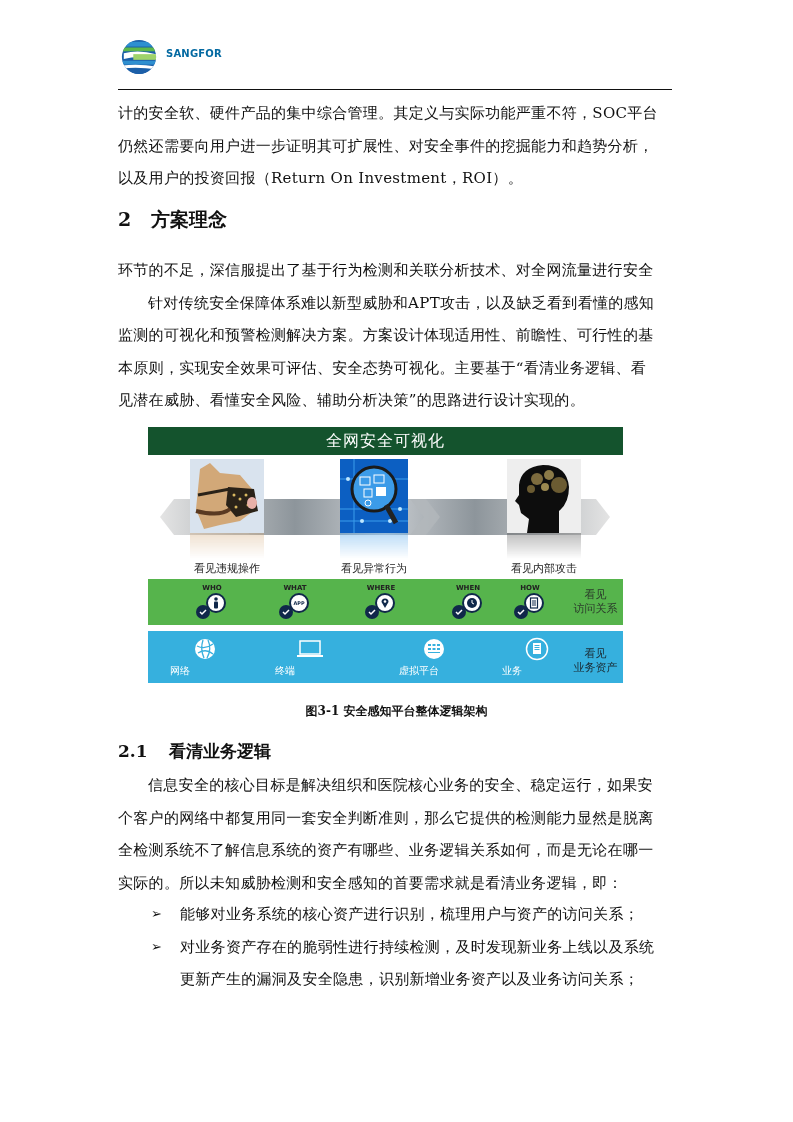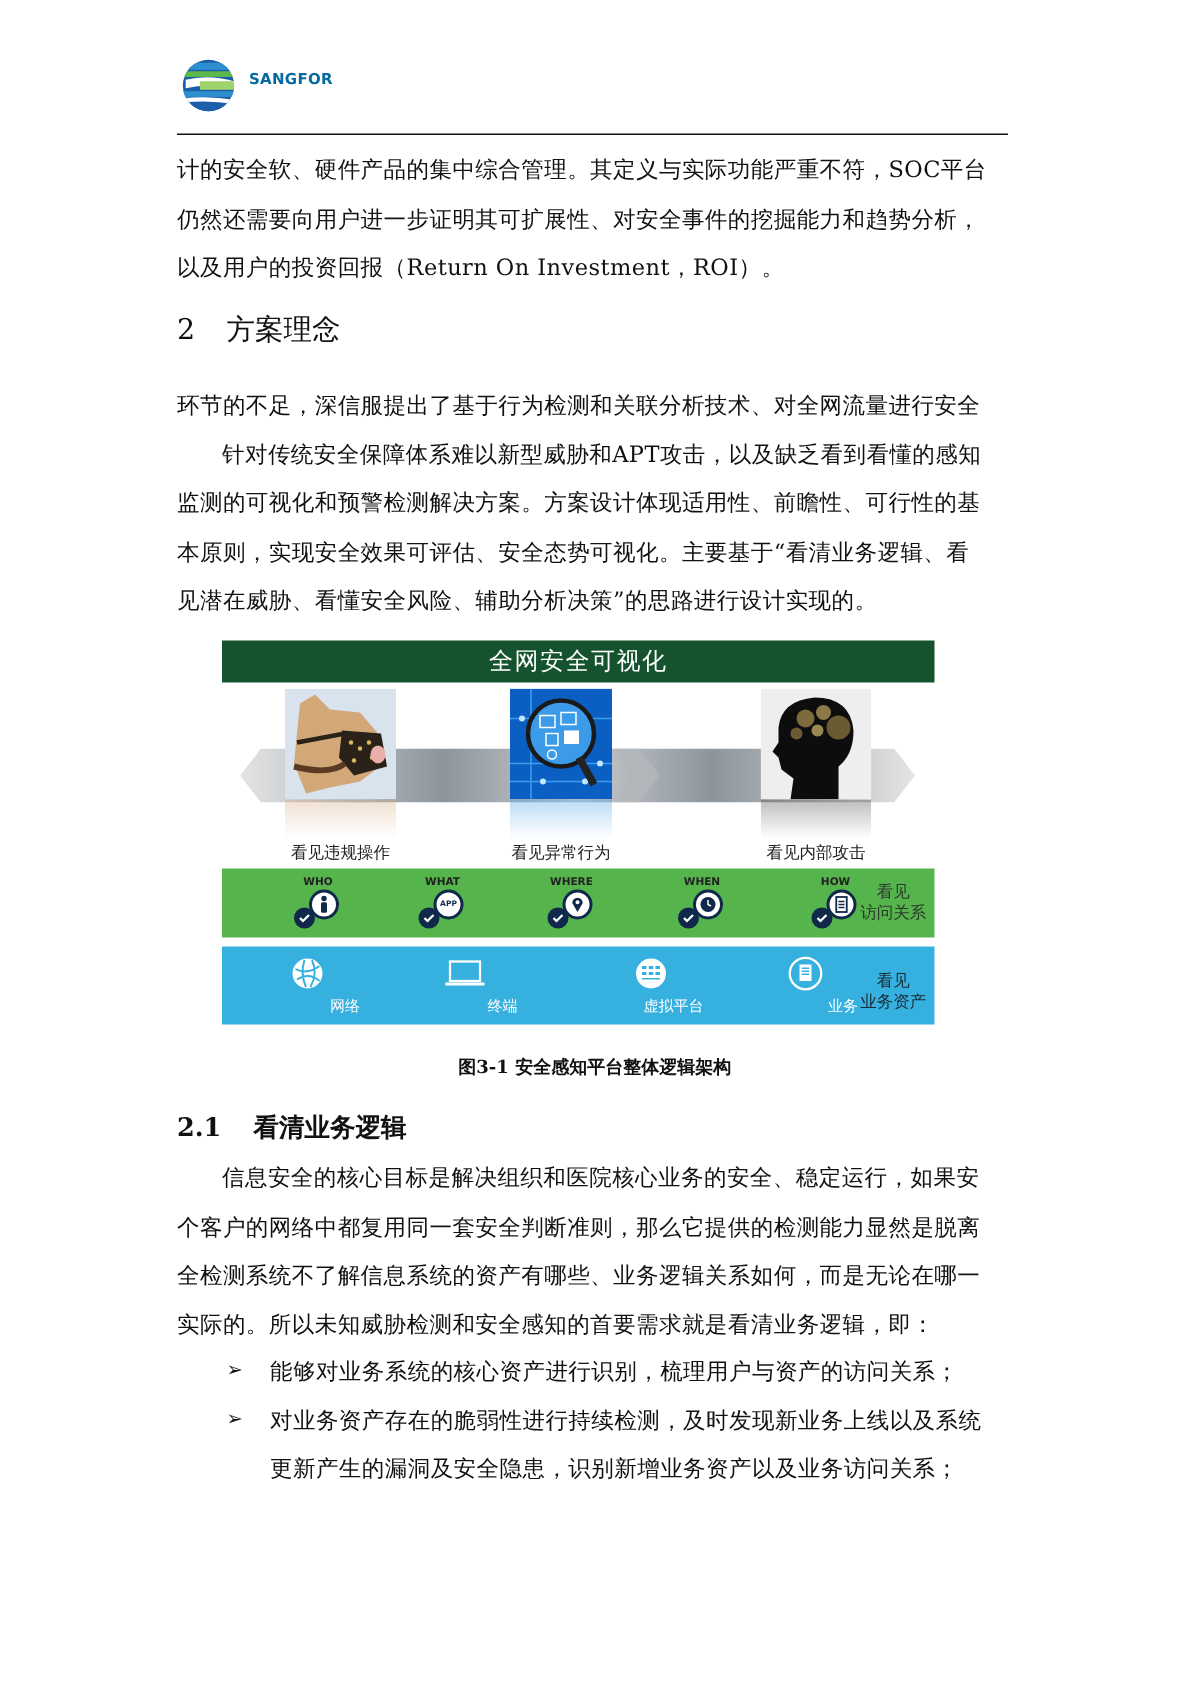--- a/index.html
+++ b/index.html
@@ -10,21 +10,21 @@
   .logo-globe { position: absolute; left: 2px; top: 2px; width: 38px; height: 38px; }
   .brand { position: absolute; left: 48px; top: 12px; font-family: "DejaVu Sans", "Liberation Sans", sans-serif;
            font-weight: bold; font-size: 10px; letter-spacing: 0.2px; color: #0369a1; }
   .header-rule { position: absolute; left: 118px; top: 89px; width: 554px; height: 1px; background: #111; }
 
   .para { position: absolute; left: 118px; width: 556px; font-size: 15px; line-height: 32.5px;
           text-align: justify; margin: 0; letter-spacing: 0.3px; }
   .para .line { display: block; white-space: nowrap; }
   .indent { padding-left: 30px; }
 
-  .h1 { position: absolute; left: 118px; top: 207px; font-size: 19px; font-weight: normal; margin: 0; }
+  .h1 { position: absolute; left: 118px; top: 207px; font-size: 19px; font-weight: bold; margin: 0; }
   .h1 .num { display: inline-block; width: 33px; }
   .h2 { position: absolute; left: 118px; top: 740px; font-size: 17px; font-weight: bold; margin: 0; }
   .h2 .num { display: inline-block; width: 51px; }
 
   
   .figure { position: absolute; left: 148px; top: 427px; width: 475px; height: 256px; }
   .fig-title-bar { position: absolute; left: 0; top: 0; width: 475px; height: 28px; background: #14532d;
                    color: #fff; text-align: center; font-size: 16px; line-height: 28px;
                    font-family: "DejaVu Sans", sans-serif; letter-spacing: 1px; }
   .arrow-band { position: absolute; left: 12px; top: 72px; width: 450px; height: 36px; }
@@ -37,21 +37,21 @@
   .blue-band { position: absolute; left: 0; top: 204px; width: 475px; height: 52px; background: #36b0de; }
   .w-item { position: absolute; top: 5px; width: 60px; text-align: center; }
   .w-label { font-family: "DejaVu Sans", sans-serif; font-size: 7px; font-weight: bold; color: #222; display: block; height: 9px; line-height: 9px; }
   .w-icon { position: relative; width: 40px; height: 30px; margin: 0 auto; }
   .w-circle { position: absolute; left: 14px; top: 0; width: 20px; height: 20px; border-radius: 50%; background: #fff;
               border: 2px solid #10284a; box-sizing: border-box; display: flex; align-items: center; justify-content: center; }
   .w-check { position: absolute; left: 4px; top: 12px; width: 14px; height: 14px; border-radius: 50%; background: #10284a;
              display: flex; align-items: center; justify-content: center; }
   .side-label { position: absolute; font-size: 11px; line-height: 14px; text-align: center; color: #2b3b2b;
                 font-family: "DejaVu Serif", serif; }
-  .b-item { position: absolute; top: 5px; width: 70px; text-align: right; }
+  .b-item { position: absolute; top: 5px; width: 70px; text-align: left; }
   .b-icon { height: 26px; display: flex; align-items: center; justify-content: center; }
   .b-label { font-family: "DejaVu Sans", sans-serif; font-size: 10px; color: #fff; display: block; margin-top: 2px; }
 
   .caption { position: absolute; left: 0; width: 793px; top: 703px; text-align: center; font-size: 12px; font-weight: bold; }
 
   .bullet-list { position: absolute; left: 118px; top: 898px; width: 560px; margin: 0; padding: 0; list-style: none;
                  font-size: 15px; line-height: 32.5px; letter-spacing: 0.3px; }
   .bullet-list li { position: relative; padding-left: 62px; }
   .bullet-list .mark { position: absolute; left: 33px; top: 0; font-family: "DejaVu Sans", sans-serif; font-size: 13px; }
   .bullet-list .line { display: block; white-space: nowrap; }
@@ -241,21 +241,21 @@
               <path d="M6 3 L6 6 L8 7" stroke="#fff" stroke-width="1" fill="none"></path>
             </svg>
         </div>
         <div class="w-check">
           <svg width="8" height="8" viewBox="0 0 8 8">
               <path d="M1 4 L3 6 L7 2" stroke="#fff" stroke-width="1.5" fill="none"></path>
             </svg>
         </div>
       </div>
     </div>
-    <div class="w-item" style="left:379px;">
+    <div class="w-item" style="left:352px;">
       <span class="w-label">HOW</span>
       <div class="w-icon">
         <div class="w-circle">
           <svg width="10" height="12" viewBox="0 0 10 12">
               <rect x="1.5" y="1" width="7" height="10" fill="none" stroke="#10284a" stroke-width="1.2"></rect>
               <line x1="3" y1="4" x2="7" y2="4" stroke="#10284a"></line>
               <line x1="3" y1="6" x2="7" y2="6" stroke="#10284a"></line>
               <line x1="3" y1="8" x2="7" y2="8" stroke="#10284a"></line>
             </svg>
         </div>

